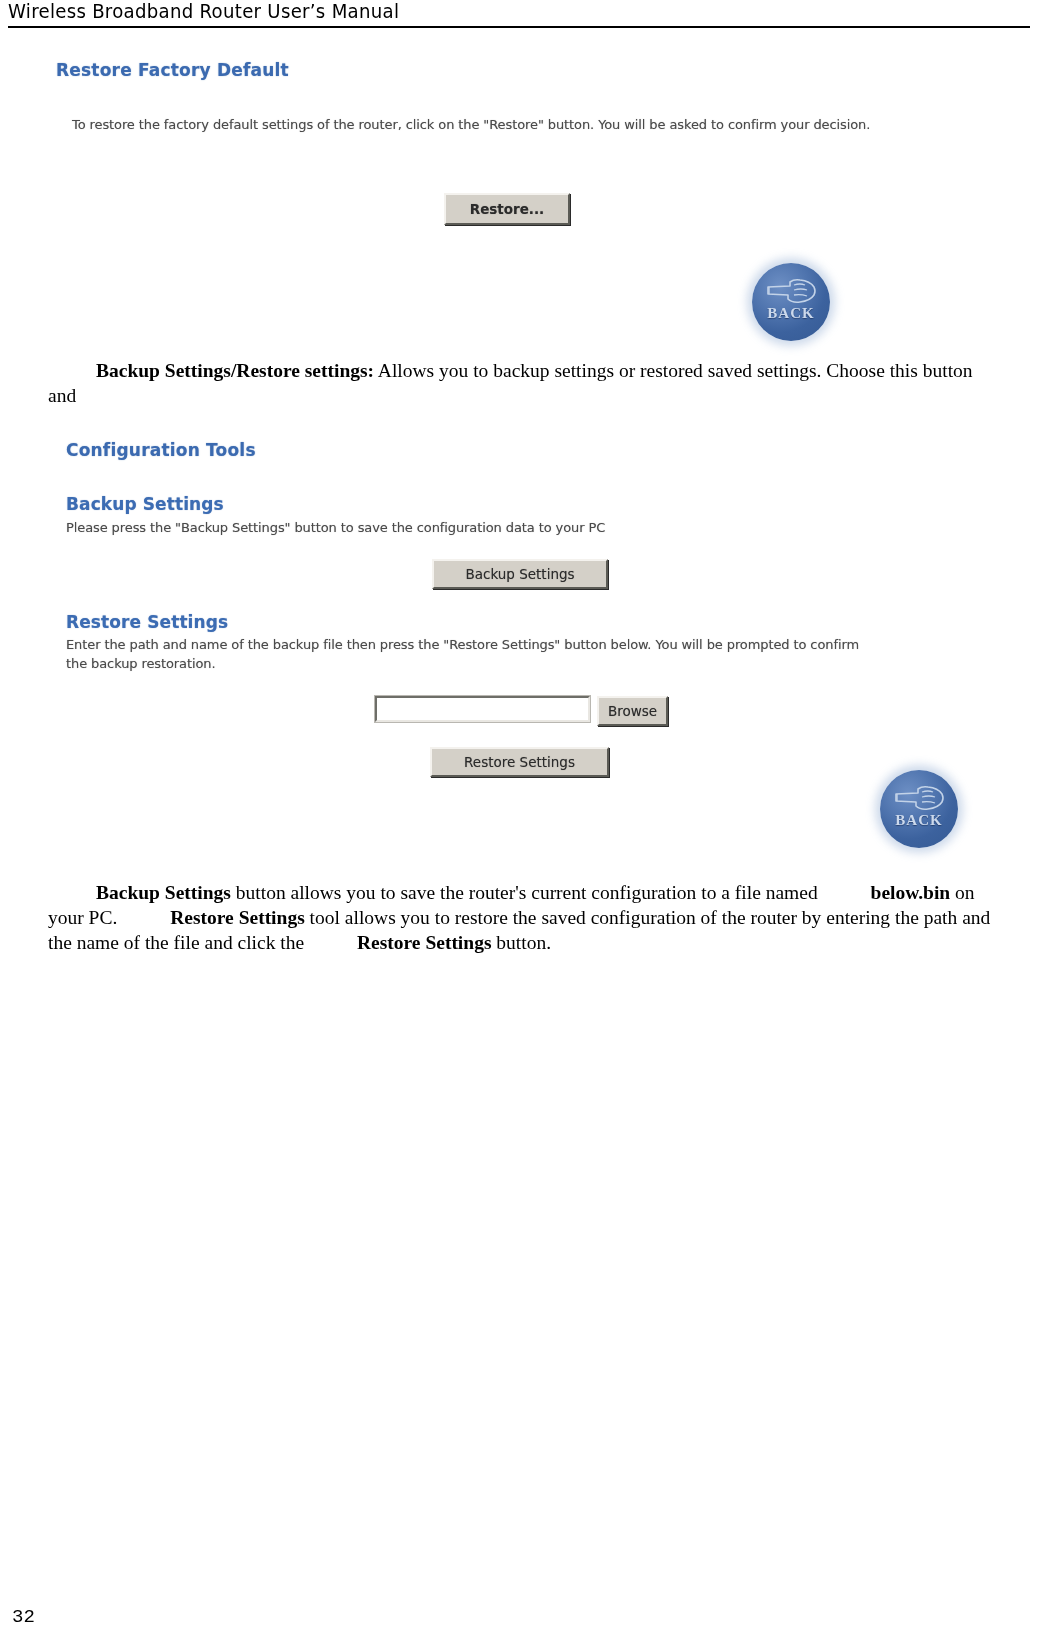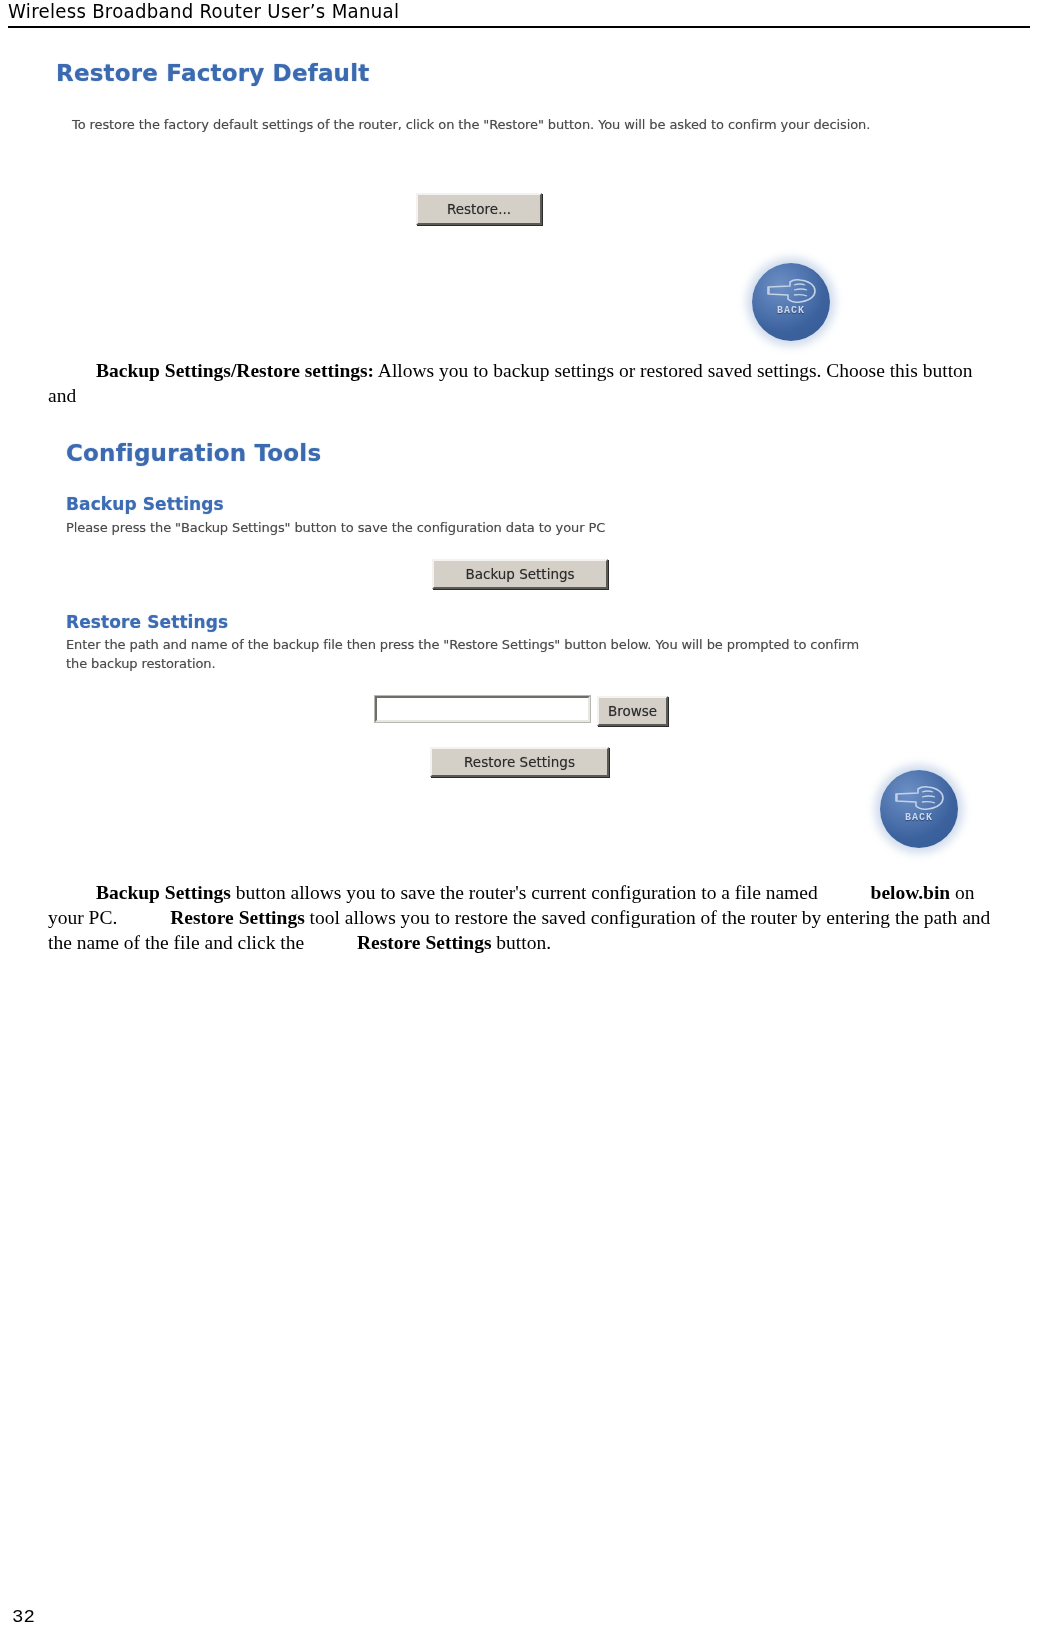--- a/index.html
+++ b/index.html
@@ -43,21 +43,21 @@
   }
 
   
   .shot {
     position: absolute;
     background: #fff;
   }
   .ui-h1 {
     font-family: "DejaVu Sans", sans-serif;
     font-weight: bold;
-    font-size: 23px;
+    font-size: 17px;
     color: #3b6ab0;
     letter-spacing: 0.2px;
     text-shadow: 0 0 1.2px rgba(120,150,195,0.85);
     white-space: nowrap;
   }
   .ui-h2 {
     font-family: "DejaVu Sans", sans-serif;
     font-weight: bold;
     font-size: 17px;
     color: #3c6cb3;
@@ -122,22 +122,22 @@
     align-items: center;
     justify-content: flex-start;
     overflow: hidden;
   }
   .back-btn .hand {
     margin-top: 13px;
     width: 54px;
     height: 30px;
   }
   .back-btn .back-label {
-    font-family: Liberation Mono, monospace;
-    font-size: 10px;
+    font-family: Liberation Serif, serif;
+    font-size: 15px;
     font-weight: bold;
     letter-spacing: 1px;
     color: #ccd9ec;
     margin-top: -1px;
     text-shadow: 0 1px 1px rgba(20,40,80,0.6);
   }
 
   
   .prose {
     position: absolute;
@@ -165,21 +165,21 @@
   <div class="header-title">Wireless Broadband Router User’s Manual</div>
   <div class="header-rule"></div>
 </div>
 
 <div class="shot" style="left:40px; top:45px; width:950px; height:300px;">
 
   <div class="ui-h1" style="position:absolute; left:16px; top:15px;">Restore Factory Default</div>
 
   <div class="ui-p" style="position:absolute; left:20px; top:70px; width:865px;margin-left:12px;">To restore the factory default settings of the router, click on the "Restore" button. You will be asked to confirm your decision.</div>
 
-  <div class="win-button" style="position:absolute; left:376px; top:148px; width:122px; height:28px;">Restore...</div>
+  <div class="win-button" style="position:absolute; left:404px; top:148px; width:122px; height:28px;font-weight:bold;">Restore...</div>
 
   <div class="back-btn" style="left:712px; top:218px;">
     <svg class="hand" viewBox="0 0 54 30">
       <path d="M4 11 L26 10 L26 6 Q30 3 36 4 Q46 5 50 11 Q52 15 50 19 Q46 25 36 26 Q28 27 24 23 L24 19 L4 18 Z" fill="none" stroke="#c3d3e8" stroke-width="1.6" stroke-linejoin="round"></path>
       <path d="M30 9 Q36 7 41 9" fill="none" stroke="#c3d3e8" stroke-width="1.3"></path>
       <path d="M30 14 Q37 12 43 14" fill="none" stroke="#c3d3e8" stroke-width="1.3"></path>
       <path d="M30 19 Q37 18 43 20" fill="none" stroke="#c3d3e8" stroke-width="1.3"></path>
       <path d="M5 11 L5 18" fill="none" stroke="#c3d3e8" stroke-width="1.4"></path>
     </svg>
     <div class="back-label">BACK</div>

